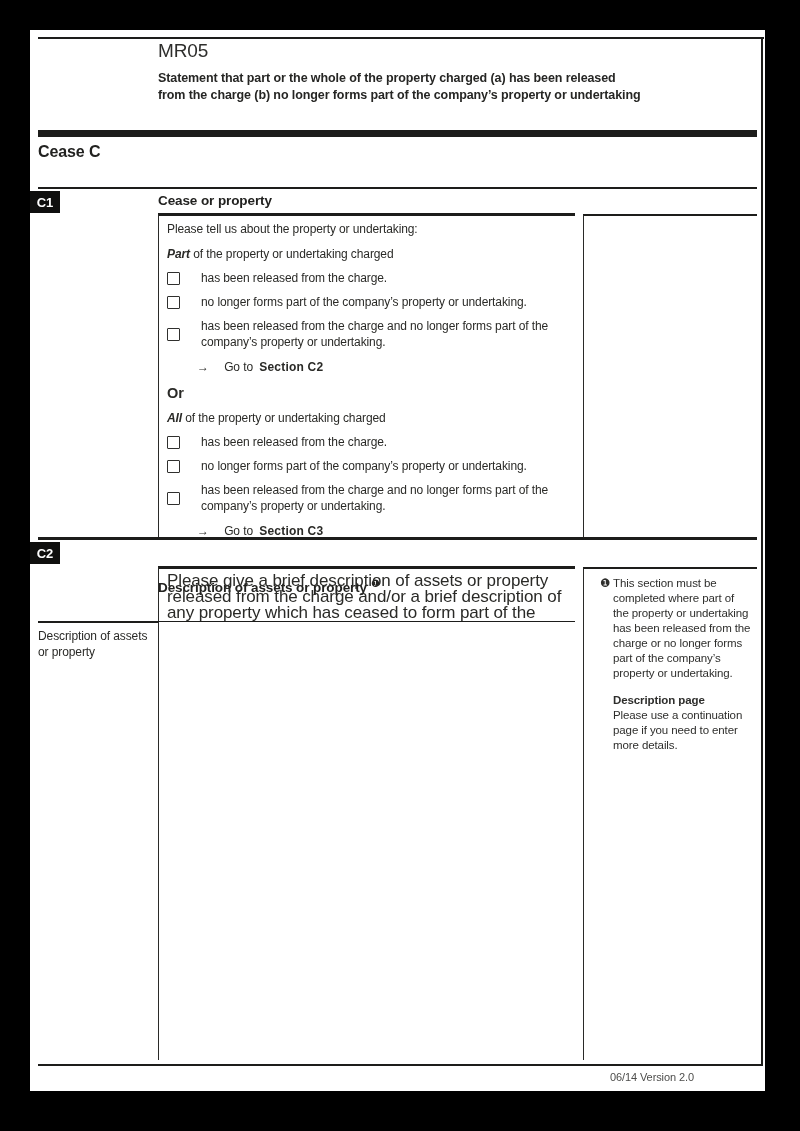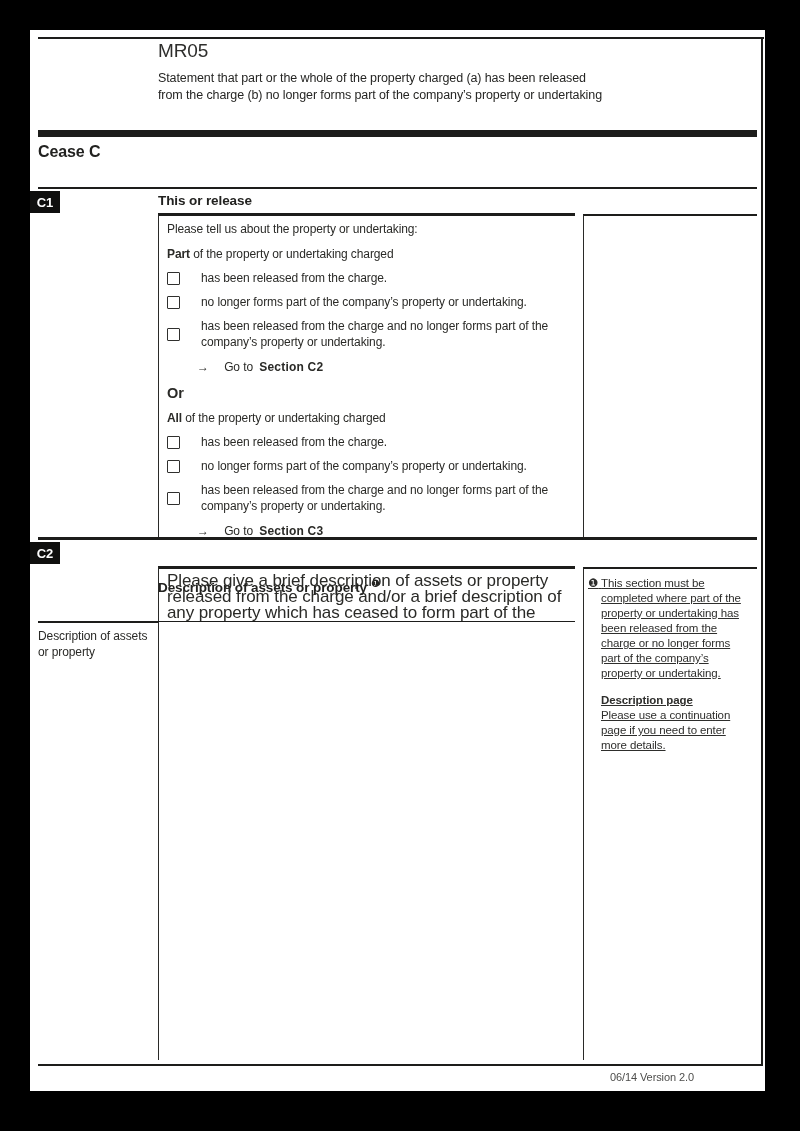--- a/index.html
+++ b/index.html
@@ -26,21 +26,21 @@
   .c1-sep      { left: 8px;  top: 157px;  width: 719px; height: 2px; }
   .c2-sep      { left: 8px;  top: 507px;  width: 719px; height: 3px; }
   .c2-mid-rule { left: 8px;  top: 591px;  width: 537px; height: 2px; }
 
   .form-code {
     position: absolute; left: 128px; top: 9px;
     font-size: 19px; line-height: 24px; color: #2e2e2c; font-weight: 400;
   }
   .form-subtitle {
     position: absolute; left: 128px; top: 40px;
-    font-size: 12.5px; line-height: 17px; font-weight: 400; color: #262624;
+    font-size: 12.5px; line-height: 17px; font-weight: 700; color: #262624;
     width: 560px;
   }
   .partc-label, .partc-title {
     position: absolute; top: 113px;
     font-size: 16px; font-weight: 700; color: #222220;
   }
   .partc-label { left: 8px; }
   .partc-title { left: 128px; }
 
   .badge {
@@ -66,21 +66,21 @@
     position: absolute; left: 128px; top: 183px; width: 417px; height: 324px;
     border-top: 3px solid #1d1d1b; border-left: 1.5px solid #2a2a28;
     padding: 6px 10px 0 8px;
     font-size: 12px; line-height: 15px;
   }
   .c1-notes-panel {
     position: absolute; left: 553px; top: 184px; width: 174px; height: 323px;
     border-top: 2px solid #1d1d1b; border-left: 1.5px solid #2a2a28;
   }
   .group-lead { margin-top: 10px; }
-  .group-lead b { font-weight: 700; }
+  .group-lead b { font-weight: 700; font-style: italic; }
   .opt-row { display: flex; margin-top: 8px; align-items: center; }
   .checkbox {
     width: 13px; height: 13px; flex: 0 0 13px;
     border: 1.5px solid #30302e; background: #fff; margin-top: 1px; border-radius: 1px;
   }
   .opt-label { margin-left: 21px; line-height: 16px; max-width: 352px; }
   .goto-row { margin-top: 10px; padding-left: 30px; line-height: 15px; }
   .goto-row .arrow { font-weight: 700; }
   .goto-row .goto-prefix { margin-left: 12px; }
   .goto-row .goto-target { font-weight: 700; margin-left: 3px; letter-spacing: 0.2px; }
@@ -97,22 +97,22 @@
     font-size: 12px; line-height: 16px;
   }
   .input-area {
     position: absolute; left: 128px; top: 592px; width: 417px; height: 438px;
     border-left: 1.5px solid #2a2a28;
     background: #fff;
   }
   .c2-notes-panel {
     position: absolute; left: 553px; top: 537px; width: 174px; height: 493px;
     border-top: 2px solid #1d1d1b; border-left: 1.5px solid #2a2a28;
-    padding: 7px 6px 0 4px;
-    font-size: 11.5px; line-height: 15px; color: #2e2e2c; text-decoration: underline;
+    padding: 7px 6px 0 16px;
+    font-size: 11.5px; line-height: 15px; color: #2e2e2c;
   }
   .hanging-note { padding-left: 13px; text-indent: -13px; }
   .continuation { margin-left: 13px; margin-top: 12px; }
   .continuation-title { font-weight: 700; }
   .version-label {
     position: absolute; left: 580px; top: 1041px;
     font-size: 11px; color: #4d4d4b;
   }
 </style>
 </head>
@@ -127,21 +127,21 @@
   <div class="form-subtitle">
     <div>Statement that part or the whole of the property charged (a) has been released</div>
     <div>from the charge (b) no longer forms part of the company’s property or undertaking</div>
   </div>
 
   <div class="rule partc-bar"></div>
   <div class="partc-label">Cease C</div>
 
   <div class="rule c1-sep"></div>
   <div class="badge c1-badge">C1</div>
-  <div class="section-title c1-title">This or release</div>
+  <div class="section-title c1-title">Cease or property</div>
 
   <div class="c1-box">
     <div>Please tell us about the property or undertaking:</div>
 
     <div class="group-lead">
       <b>Part</b>
       <span>of the property or undertaking charged</span>
     </div>
     <div class="opt-row">
       <div class="checkbox"></div>

